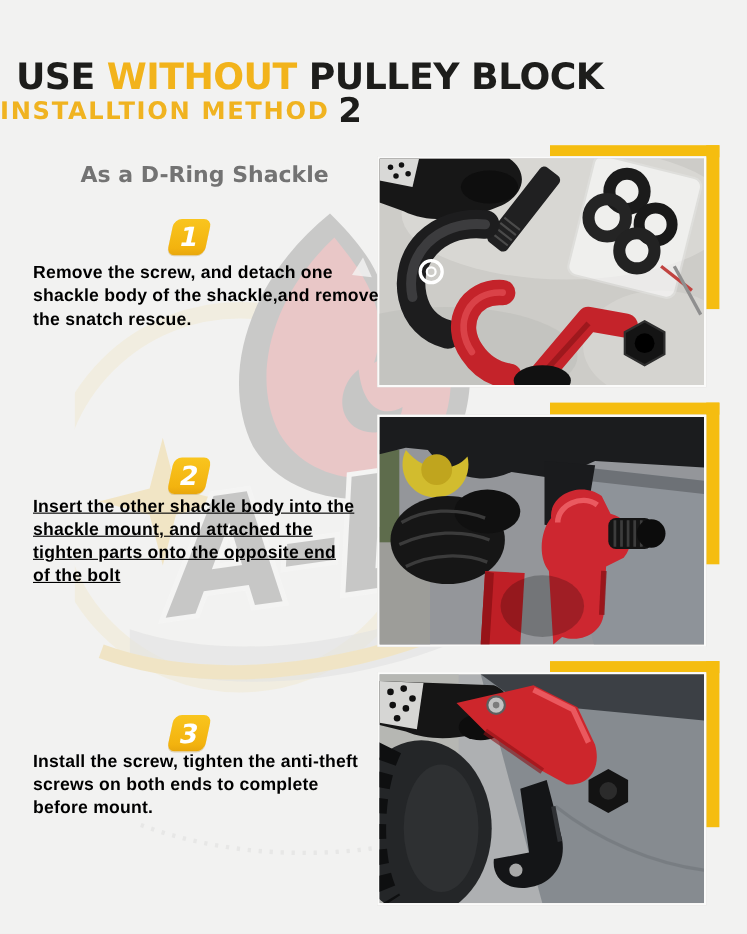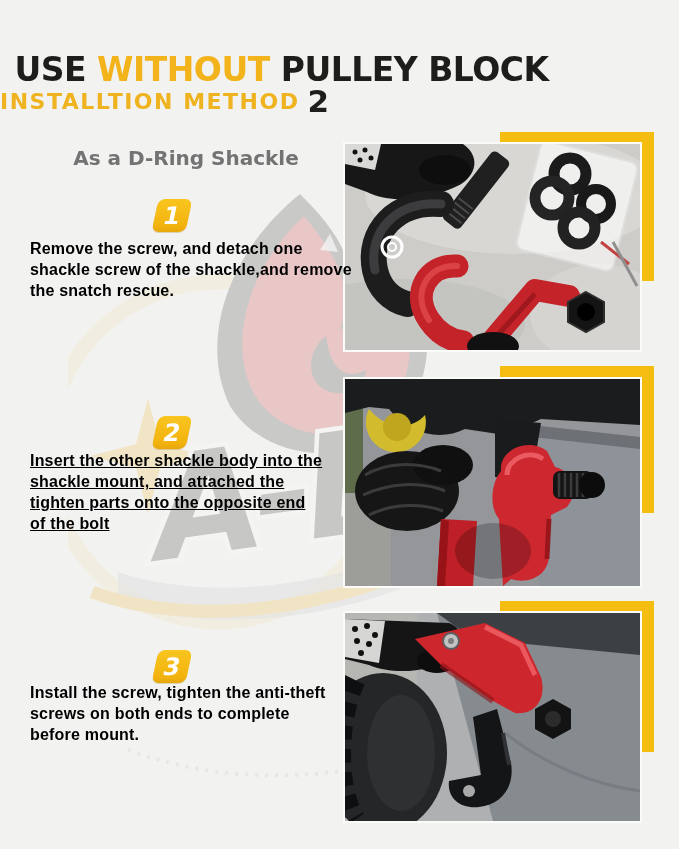--- a/index.html
+++ b/index.html
@@ -94,21 +94,21 @@
 
   <div class="subtitle"><span>INSTALLTION METHOD</span><span class="num">2</span></div>
 
   <div class="heading">As a D-Ring Shackle</div>
 
   <div class="badge b1">
       <span>1</span>
     </div>
   <div class="step-text t1">
     <div>Remove the screw, and detach one</div>
-    <div>shackle screw of the shackle,and remove</div>
+    <div>shackle body of the shackle,and remove</div>
     <div>the snatch rescue.</div>
   </div>
 
   <div class="badge b2">
       <span>2</span>
     </div>
   <div class="step-text t2">
     <div>Insert the other shackle body into the</div>
     <div>shackle mount, and attached the</div>
     <div>tighten parts onto the opposite end</div>

